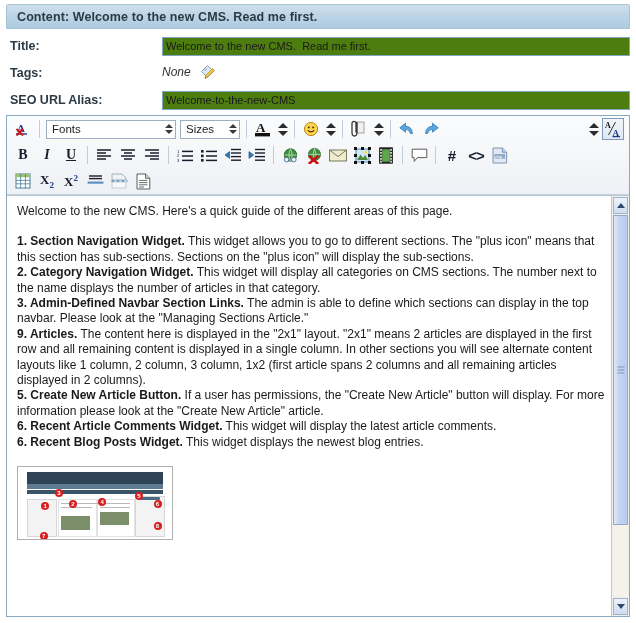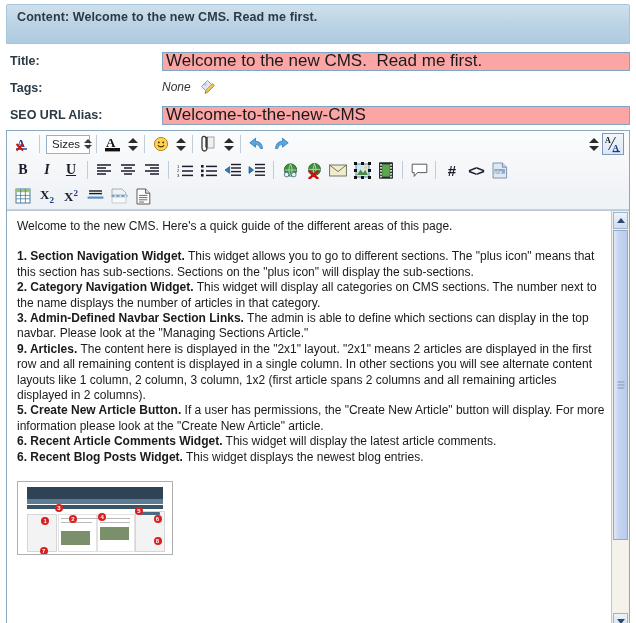--- a/index.html
+++ b/index.html
@@ -14,21 +14,21 @@
     font-family: "Liberation Sans", sans-serif;
     font-size: 12px;
     color: #222;
     overflow: hidden;
     position: relative;
   }
 
   
   .page-header {
     margin: 4px 6px 0 6px;
-    height: 40px;
+    height: 25px;
     line-height: 25px;
     background: linear-gradient(to bottom, #cfe0ed 0%, #bdd4e6 45%, #aecbe0 100%);
     border: 1px solid #a8c4d8;
     border-radius: 2px 2px 0 0;
     padding-left: 10px;
     box-sizing: border-box;
   }
   .page-header .title-text {
     font-weight: bold;
     font-size: 12.5px;
@@ -56,23 +56,23 @@
     box-sizing: border-box;
   }
   .meta-field {
     flex: 1 1 auto;
   }
   .text-input {
     width: 100%;
     height: 19px;
     box-sizing: border-box;
     border: 1px solid #7fa7c4;
-    background: #fca5a5;
+    background: #4d7c0f;
     font-family: "Liberation Sans", sans-serif;
-    font-size: 17px;
+    font-size: 11px;
     color: #1a1a1a;
     padding: 1px 3px;
     outline: none;
   }
   .tags-value {
     font-style: italic;
     font-size: 12px;
     color: #333;
     margin-right: 5px;
   }
@@ -142,21 +142,21 @@
     color: #222;
     display: flex;
     align-items: center;
     padding: 0 2px 0 5px;
     box-sizing: border-box;
     margin: 0 2px;
     flex: 0 0 auto;
   }
   .tb-select .sel-label { flex: 1 1 auto; }
   .sel-fonts { width: 130px; }
-  .sel-sizes { width: 44px; }
+  .sel-sizes { width: 60px; }
   .spin {
     width: 9px;
     height: 14px;
     display: flex;
     flex-direction: column;
     justify-content: center;
     align-items: center;
     margin-left: 3px;
     flex: 0 0 auto;
   }
@@ -388,20 +388,27 @@
       <div class="tb-btn">
         <svg width="18" height="18" viewBox="0 0 18 18">
           <text x="3" y="12" font-family="Liberation Serif, serif" font-size="11" font-weight="bold" fill="#1b3a8c">A</text>
           <path d="M2 14 L13 14" stroke="#1b3a8c" stroke-width="1.4"></path>
           <path d="M2.5 9 L9 15.5 M9 9 L2.5 15.5" stroke="#cc1111" stroke-width="1.8"></path>
         </svg>
       </div>
 
       <div class="tb-sep"></div>
 
+      <div class="tb-select sel-fonts">
+        <span class="sel-label">Fonts</span>
+        <span class="spin">
+            <i class="up"></i>
+            <i class="dn"></i>
+          </span>
+      </div>
 
       <div class="tb-select sel-sizes">
         <span class="sel-label">Sizes</span>
         <span class="spin">
             <i class="up"></i>
             <i class="dn"></i>
           </span>
       </div>
 
       <div class="tb-sep"></div>

